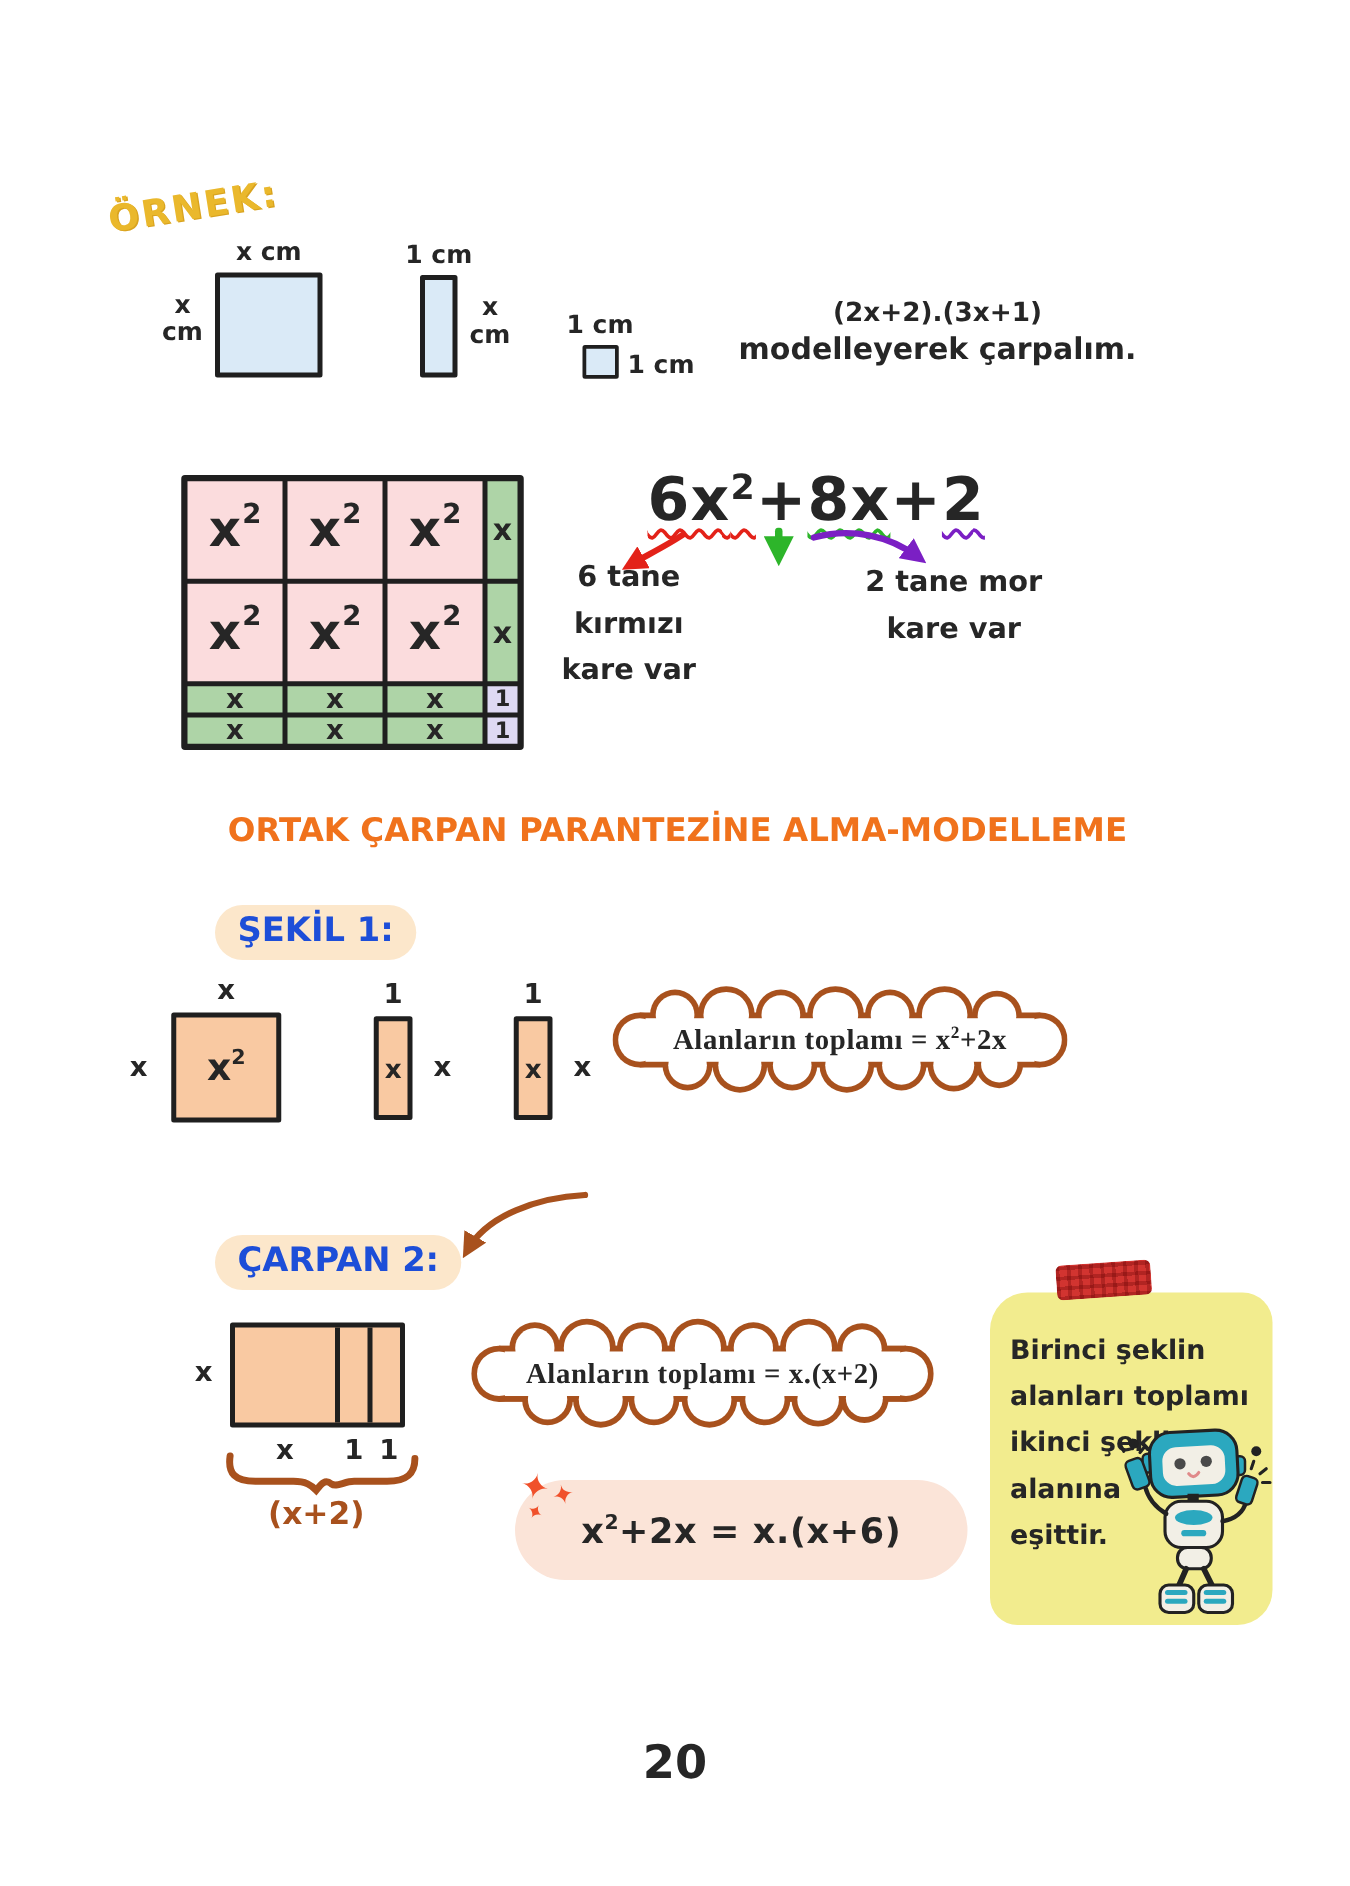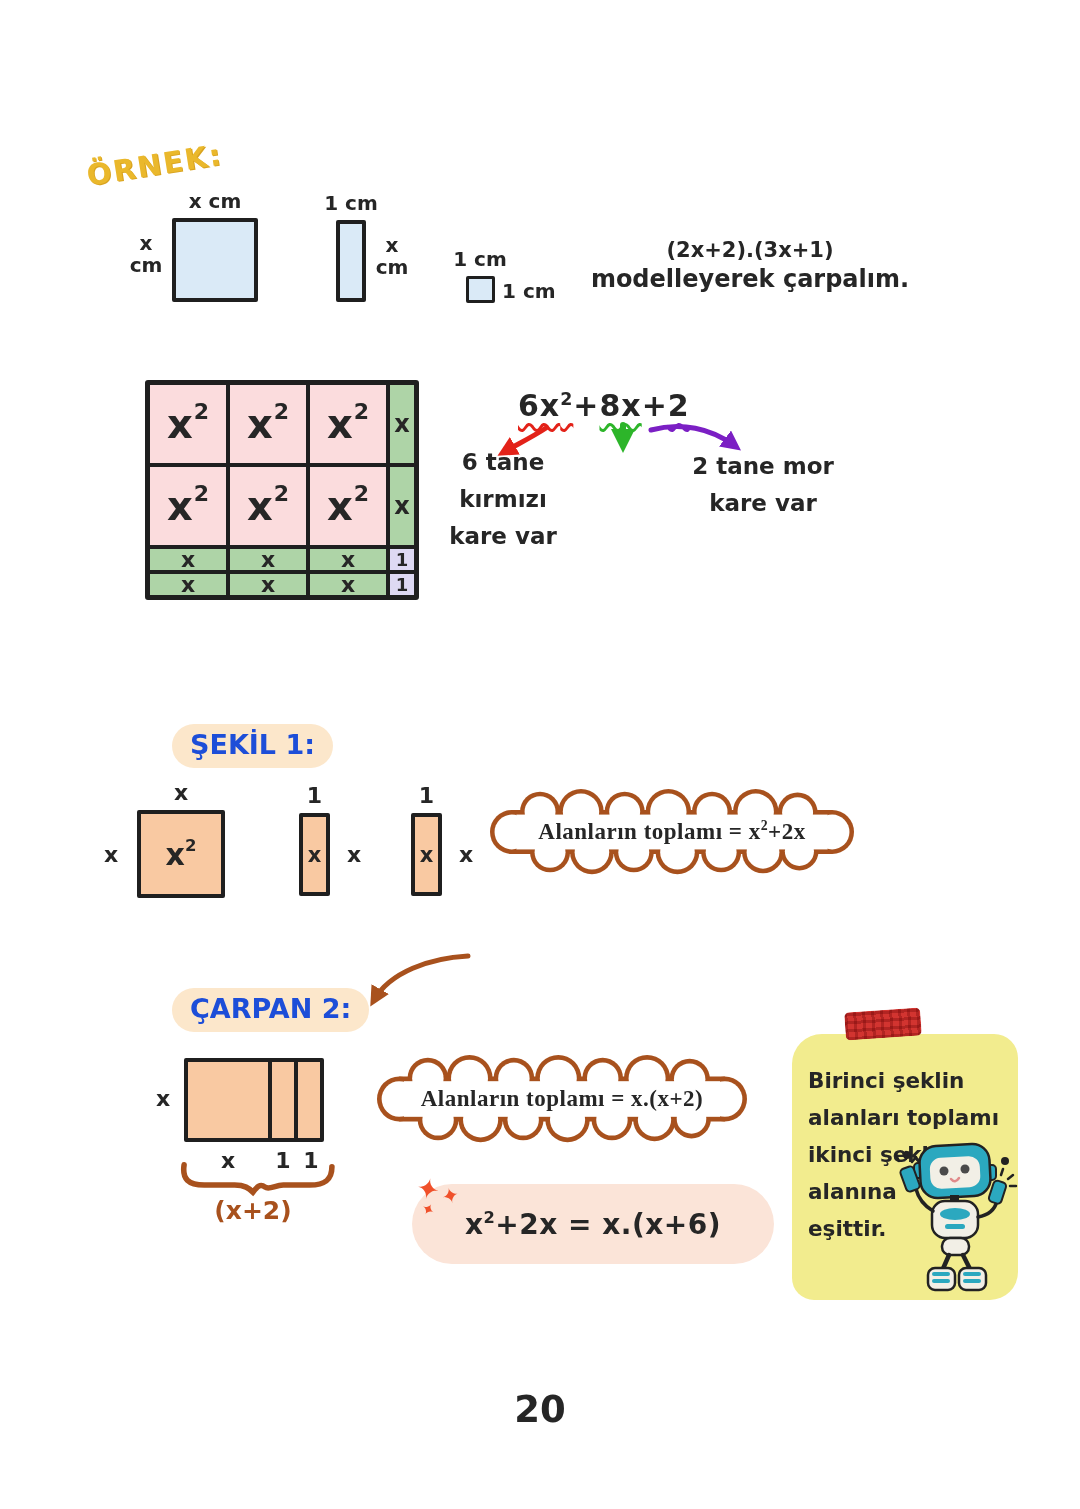--- a/index.html
+++ b/index.html
@@ -46,21 +46,21 @@
     grid-template-rows:78px 78px 21px 21px;
   }
   .cell { display:flex; align-items:center; justify-content:center; }
   .cell-x2 { background:#fbdcdd; font-size:40px; font-weight:800; }
   .cell-x2 sup { font-size:55%; margin-top:-26px; margin-left:1px; }
   .cell-xv { background:#aed4a7; font-size:24px; font-weight:800; }
   .cell-xh { background:#aed4a7; font-size:22px; font-weight:800; }
   .cell-1  { background:#ded9f3; font-size:18px; font-weight:800; }
 
   
-  .expression { left:518px; top:388px; font-size:30px; font-weight:800; letter-spacing:1px; }
+  .expression { left:518px; top:372px; font-size:48px; font-weight:800; letter-spacing:1px; }
   .expression sup { font-size:58%; }
   .useg { text-decoration-line:underline; text-decoration-style:wavy; text-decoration-thickness:2.5px; text-underline-offset:7px; }
   .u-red   { text-decoration-color:#e32219; }
   .u-green { text-decoration-color:#2db52a; }
   .u-purple{ text-decoration-color:#7b1fc4; }
 
   .tile-note { text-align:center; font-size:23px; font-weight:700; line-height:37px; }
   .note-red    { left:438px; top:444px; width:130px; }
   .note-green  { left:575px; top:444px; width:110px; }
   .note-purple { left:687px; top:448px; width:152px; }
@@ -254,20 +254,21 @@
   <div class="abs tile-note note-red">
     <div>6 tane</div>
     <div>kırmızı</div>
     <div>kare var</div>
   </div>
   <div class="abs tile-note note-purple">
     <div>2 tane mor</div>
     <div>kare var</div>
   </div>
 
+  <div class="abs section-heading">ORTAK ÇARPAN PARANTEZİNE ALMA-MODELLEME</div>
 
   <div class="abs sekil-pill sekil1-pill">ŞEKİL 1:</div>
 
   <div class="abs peach-shape s1-square"></div>
   <div class="abs small-lbl s1-square-top">x</div>
   <div class="abs small-lbl s1-square-left">x</div>
   <div class="abs s1-square-inside">
       <span>x</span>
       <sup>2</sup>
     </div>

